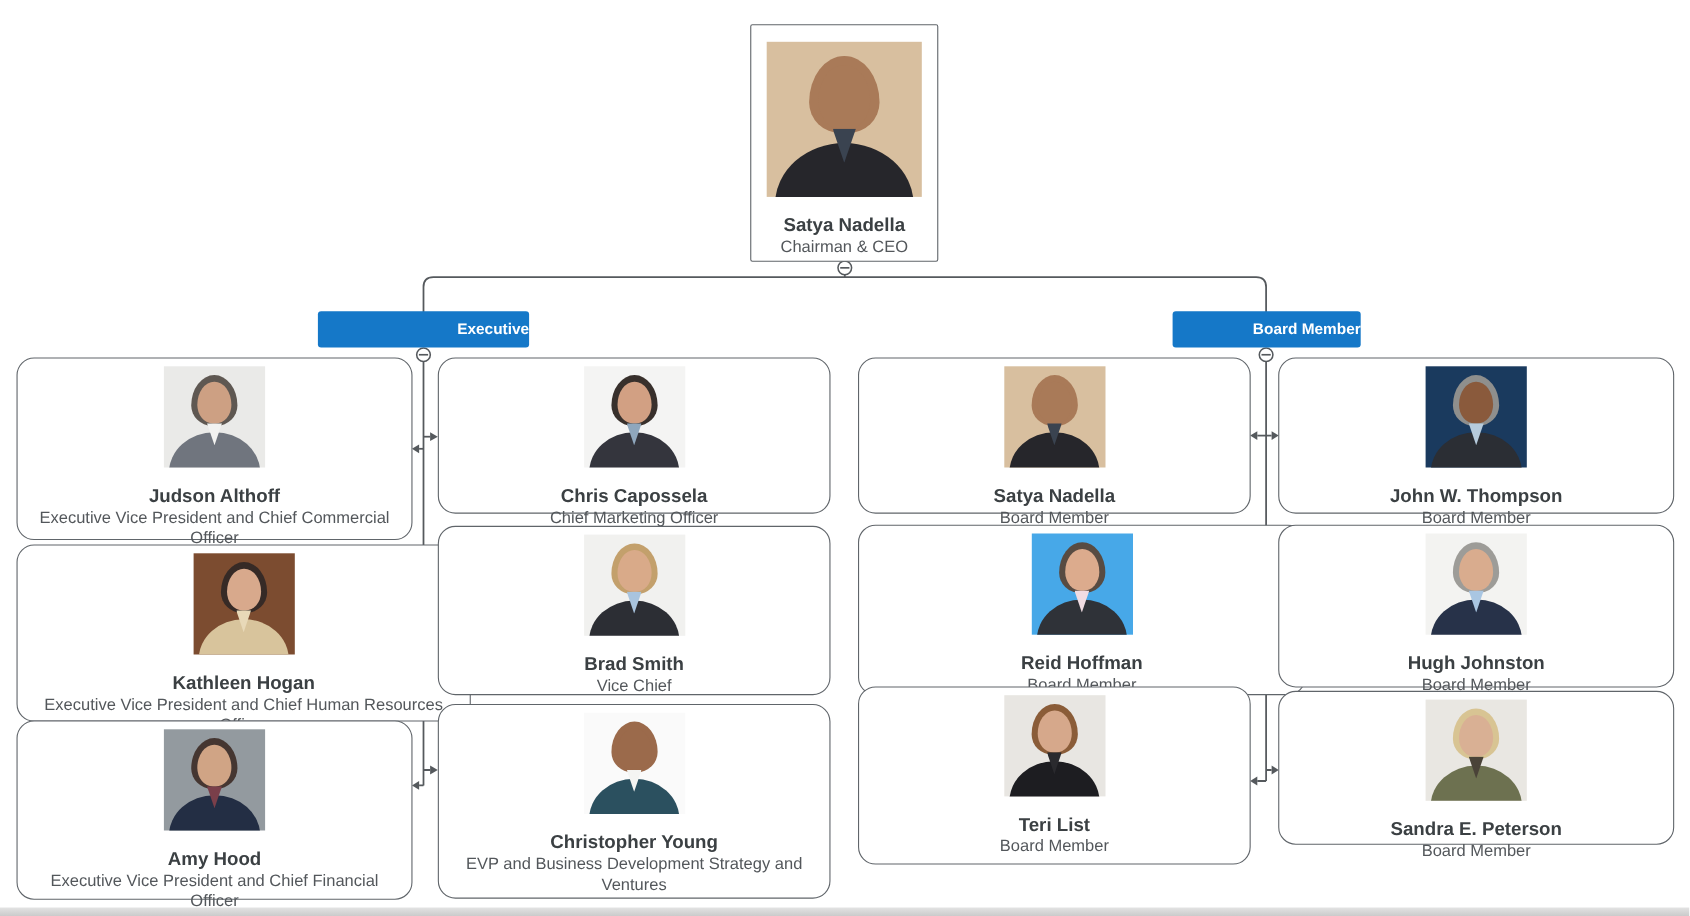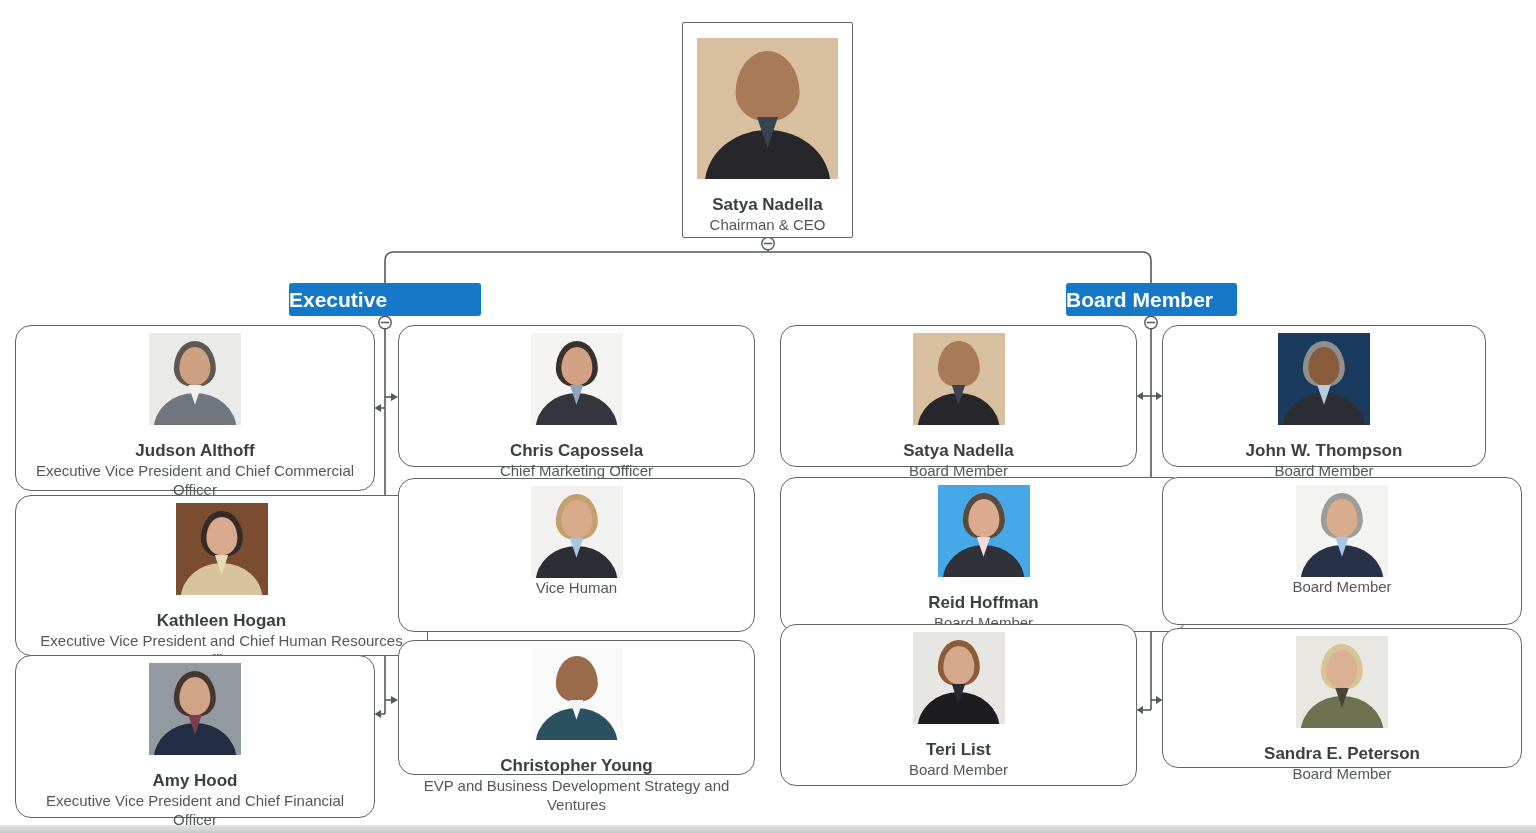--- a/index.html
+++ b/index.html
@@ -9,22 +9,22 @@
     background:#ffffff;
     font-family:"Liberation Sans","DejaVu Sans",sans-serif;
   }
   #connectors { position:absolute; left:0; top:0; width:1536px; height:833px; }
   .connector { stroke:var(--connector); stroke-width:1.6; fill:none; }
   .arrow     { fill:var(--connector); stroke:none; }
   .collapse-circle { fill:#ffffff; stroke:var(--connector); stroke-width:1.4; }
   .minus { stroke:var(--connector); stroke-width:1.5; }
 
   .group-label {
-    position:absolute; height:33px; line-height:33px; text-align:left;
-    background:var(--accent); color:#ffffff; font-size:21px; font-weight:bold;
+    position:absolute; height:33px; line-height:33px; text-align:right;
+    background:var(--accent); color:#ffffff; font-size:14px; font-weight:bold;
     border-radius:3px; cursor:pointer;
   }
 
   .card {
     position:absolute; background:#ffffff;
     border:1.6px solid var(--card-border); border-radius:16px;
     display:flex; flex-direction:column; align-items:center;
     text-align:center; cursor:pointer;
   }
   .card--root { border-radius:2px; }
@@ -181,24 +181,25 @@
     <div class="ptitle">Chief Marketing Officer</div>
   </div>
 
   <div class="card" style="left:398px;top:478px;width:357px;height:154px">
     <div class="photo" style="--bg: #f1f1ef; --skin: #d9aa89; --hair: #c3a06c; --coat: #2c2e34; --shirt: #a9c4de;">
       <div class="ph-hair"></div>
         <div class="ph-head"></div>
         <div class="ph-body"></div>
         <div class="ph-shirt"></div>
     </div>
-    <div class="ptitle">Vice Human</div>
-  </div>
-
-  <div class="card" style="left:398px;top:640px;width:357px;height:135px">
+    <div class="pname">Brad Smith</div>
+    <div class="ptitle">Vice Chief</div>
+  </div>
+
+  <div class="card" style="left:398px;top:640px;width:357px;height:177px">
     <div class="photo" style="--bg: #fafafa; --skin: #9b6a4b; --hair: #9b6a4b; --coat: #2b505f; --shirt: #f4f4f2;">
       <div class="ph-hair"></div>
         <div class="ph-head"></div>
         <div class="ph-body"></div>
         <div class="ph-shirt"></div>
     </div>
     <div class="pname">Christopher Young</div>
     <div class="ptitle">EVP and Business Development Strategy and Ventures</div>
   </div>
 
@@ -228,38 +229,39 @@
     <div class="photo" style="--bg: #e8e6e2; --skin: #d6a88b; --hair: #8a5c38; --coat: #1d1d21; --shirt: #2a2a2e;">
       <div class="ph-hair"></div>
         <div class="ph-head"></div>
         <div class="ph-body"></div>
         <div class="ph-shirt"></div>
     </div>
     <div class="pname">Teri List</div>
     <div class="ptitle">Board Member</div>
   </div>
 
-  <div class="card" style="left:1162px;top:325px;width:324px;height:142px">
+  <div class="card" style="left:1162px;top:325px;width:360px;height:142px">
     <div class="photo" style="--bg: #1a3a5e; --skin: #8a5a3c; --hair: #8f8f8d; --coat: #2b2e34; --shirt: #b6cbdc;">
       <div class="ph-hair"></div>
         <div class="ph-head"></div>
         <div class="ph-body"></div>
         <div class="ph-shirt"></div>
     </div>
     <div class="pname">John W. Thompson</div>
     <div class="ptitle">Board Member</div>
   </div>
 
   <div class="card" style="left:1162px;top:477px;width:360px;height:148px">
     <div class="photo" style="--bg: #f3f3f1; --skin: #d9ac8e; --hair: #9d9c98; --coat: #273249; --shirt: #a9c6e2;">
       <div class="ph-hair"></div>
         <div class="ph-head"></div>
         <div class="ph-body"></div>
         <div class="ph-shirt"></div>
     </div>
+    <div class="pname">Hugh Johnston</div>
     <div class="ptitle">Board Member</div>
   </div>
 
   <div class="card" style="left:1162px;top:628px;width:360px;height:140px">
     <div class="photo" style="--bg: #e9e7e2; --skin: #d9b094; --hair: #d8c493; --coat: #6d7150; --shirt: #4a4338;">
       <div class="ph-hair"></div>
         <div class="ph-head"></div>
         <div class="ph-body"></div>
         <div class="ph-shirt"></div>
     </div>

